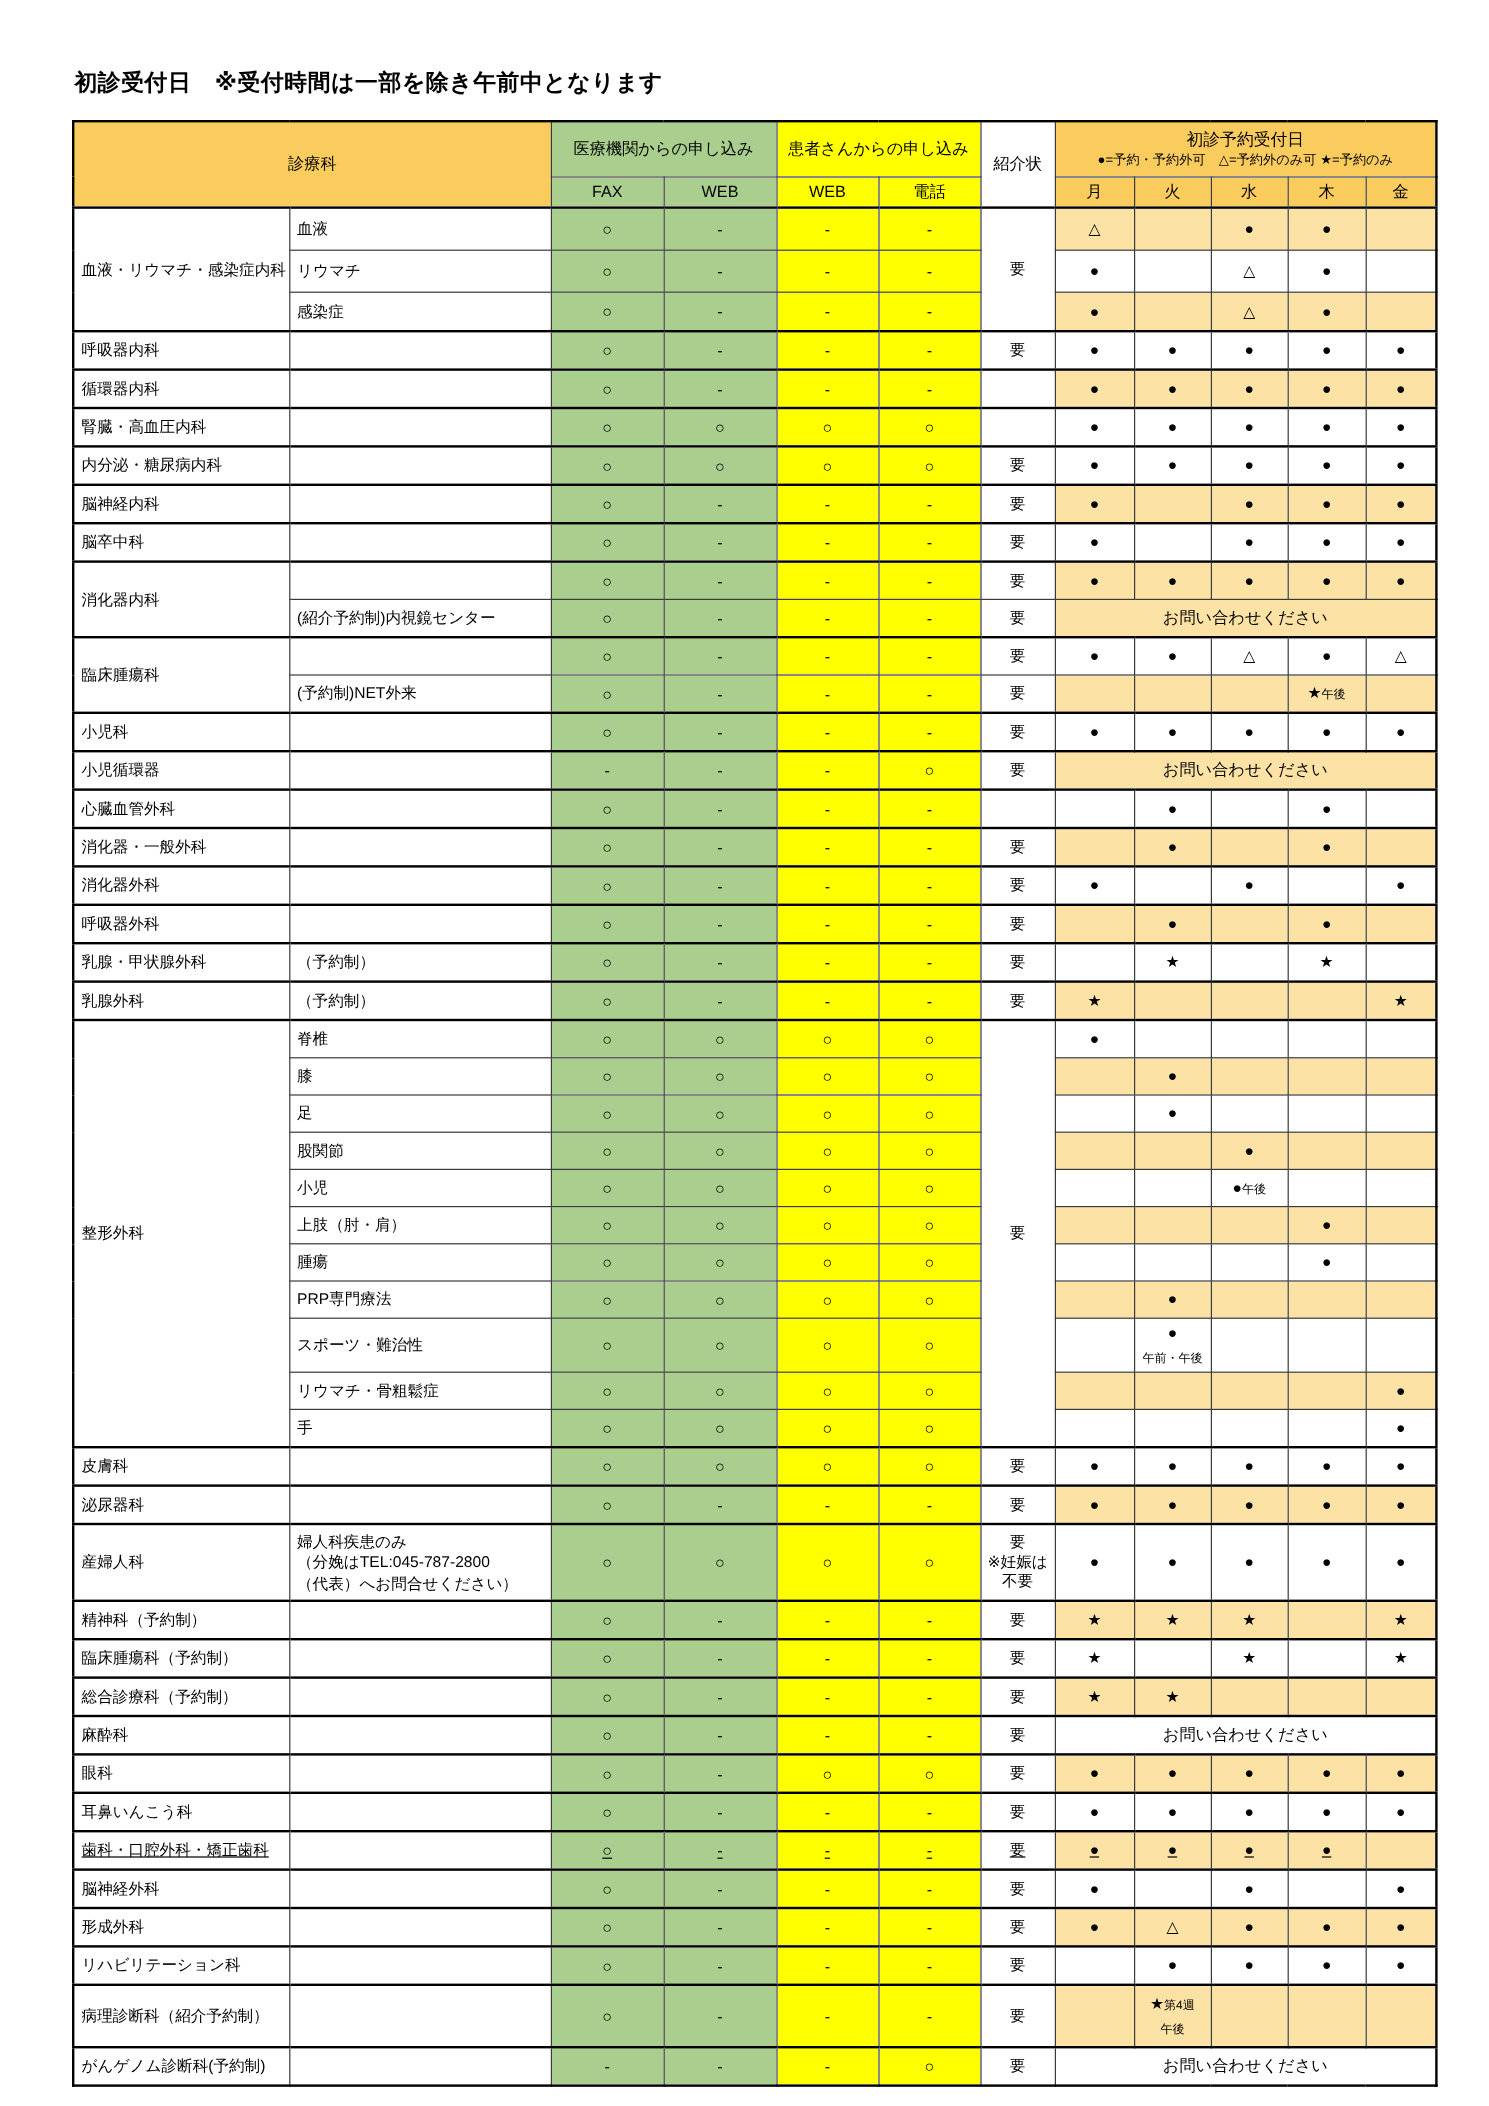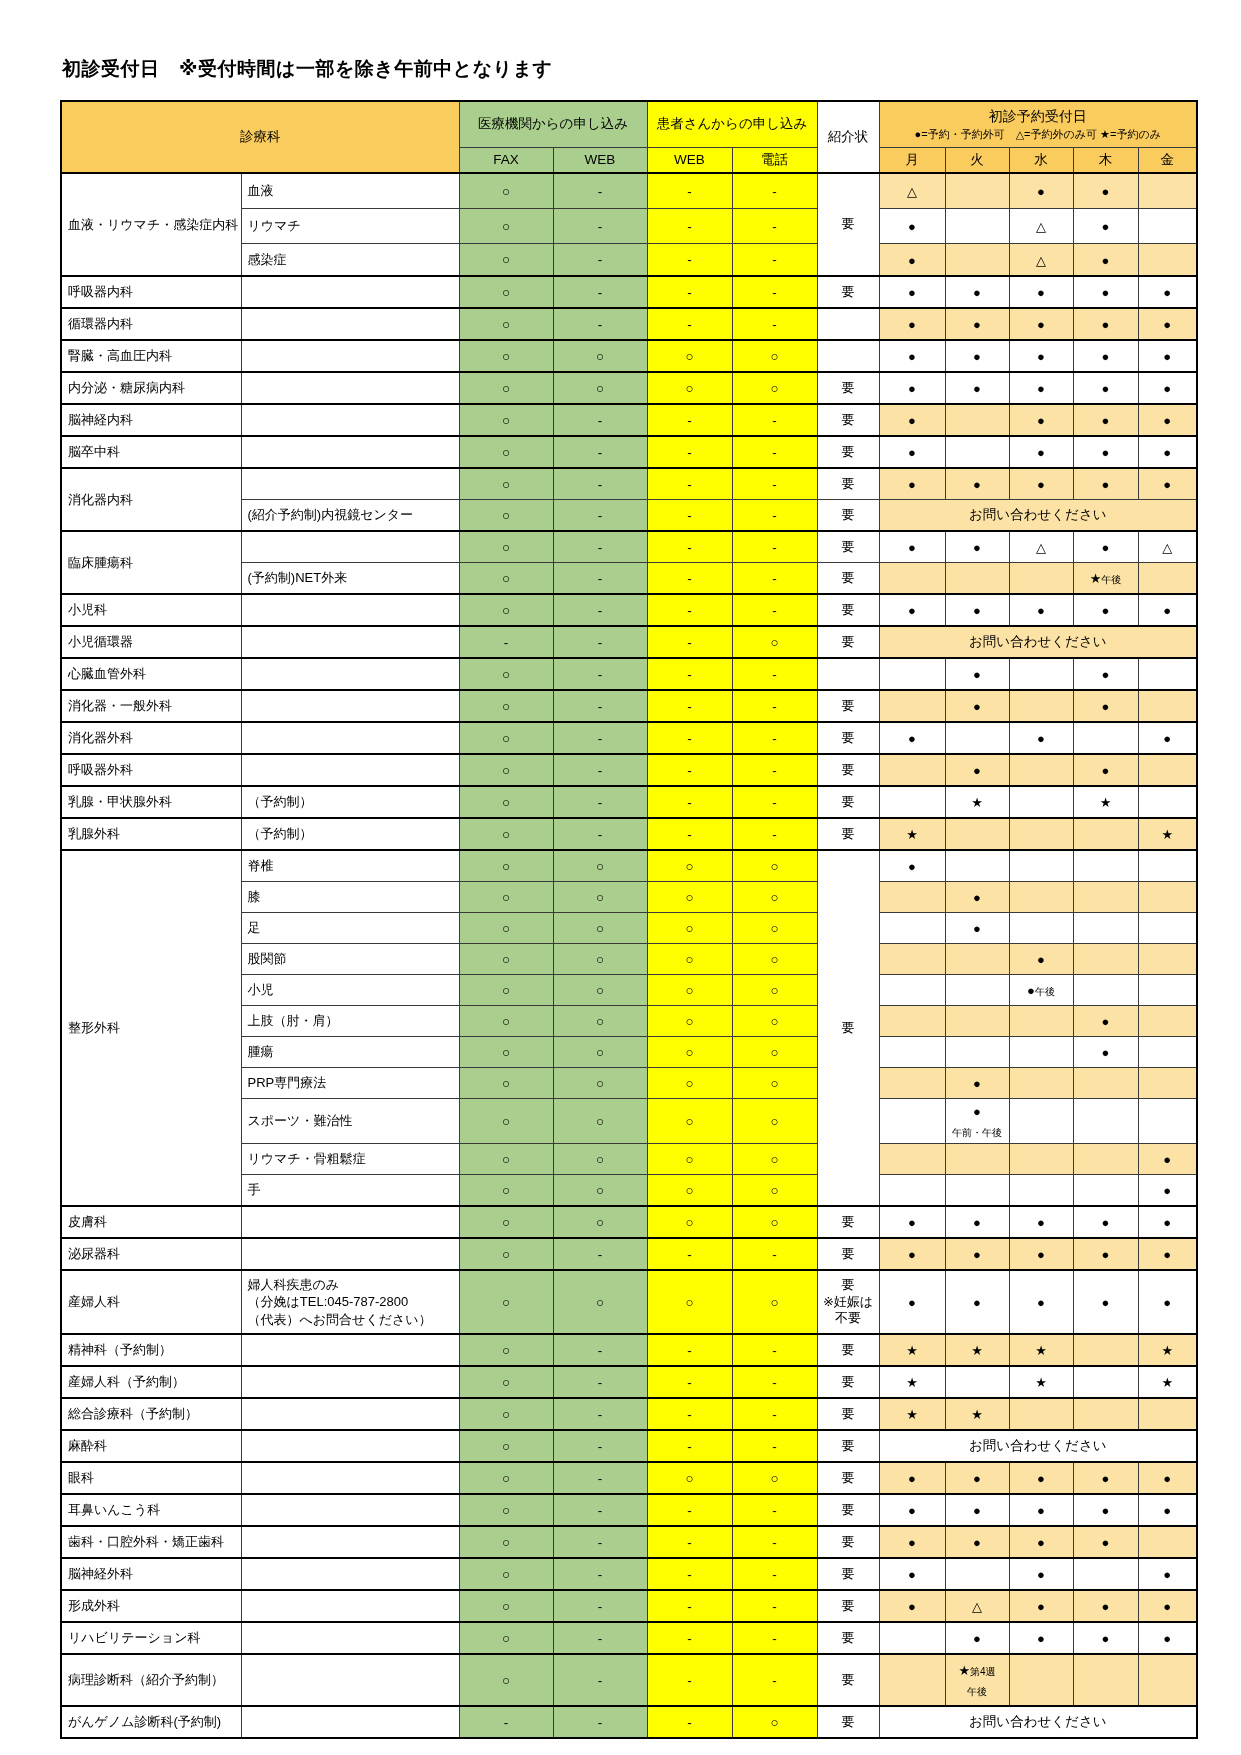--- a/index.html
+++ b/index.html
@@ -1006,21 +1006,21 @@
           <div><span class="sym">★</span></div>
         </td>
         <td class="day tan">
           <div></div>
         </td>
         <td class="day tan">
           <div><span class="sym">★</span></div>
         </td>
       </tr>
       <tr class="gs" style="height: 30px;">
-        <td class="dept" rowspan="1">産婦人科（予約制）</td>
+        <td class="dept" rowspan="1">臨床腫瘍科（予約制）</td>
         <td class="sub">
           <div></div>
         </td>
         <td class="apply green">○</td>
         <td class="apply green">-</td>
         <td class="apply yellow">-</td>
         <td class="apply yellow">-</td>
         <td class="ref">
           <div>要</div>
         </td>
@@ -1131,21 +1131,21 @@
         <td class="day">
           <div><span class="sym">●</span></div>
         </td>
         <td class="day">
           <div><span class="sym">●</span></div>
         </td>
         <td class="day">
           <div><span class="sym">●</span></div>
         </td>
       </tr>
-      <tr class="gs" style="height: 30px;">
+      <tr class="gs" style="height: 30px; text-decoration: underline;">
         <td class="dept" rowspan="1">歯科・口腔外科・矯正歯科</td>
         <td class="sub">
           <div></div>
         </td>
         <td class="apply green">○</td>
         <td class="apply green">-</td>
         <td class="apply yellow">-</td>
         <td class="apply yellow">-</td>
         <td class="ref">
           <div>要</div>

